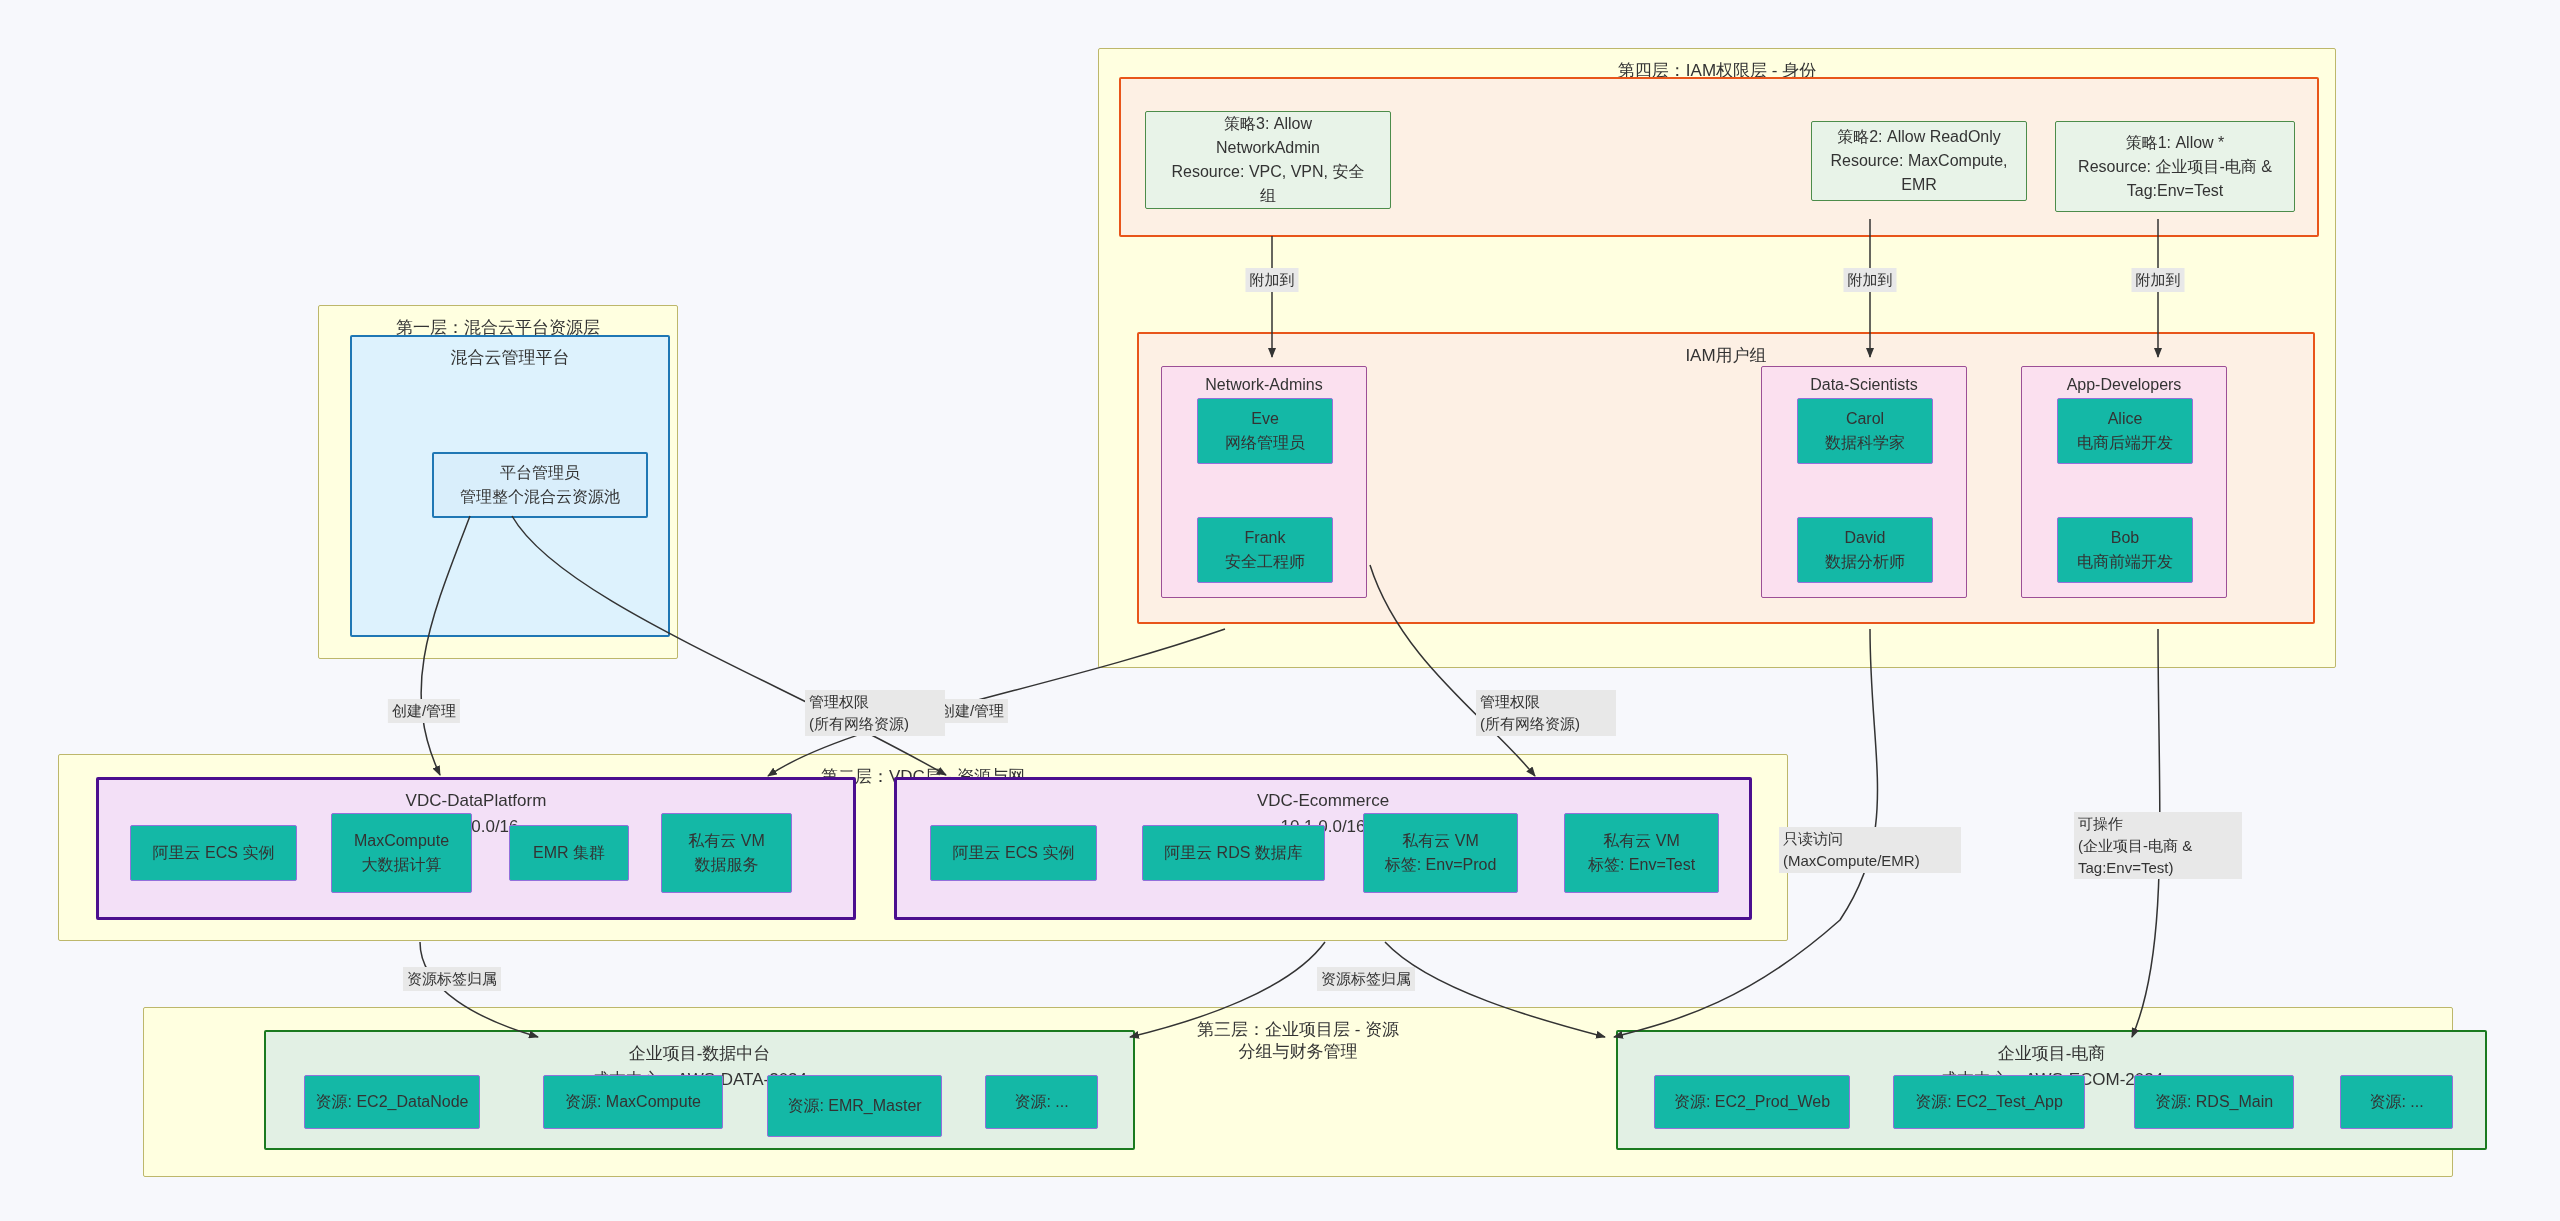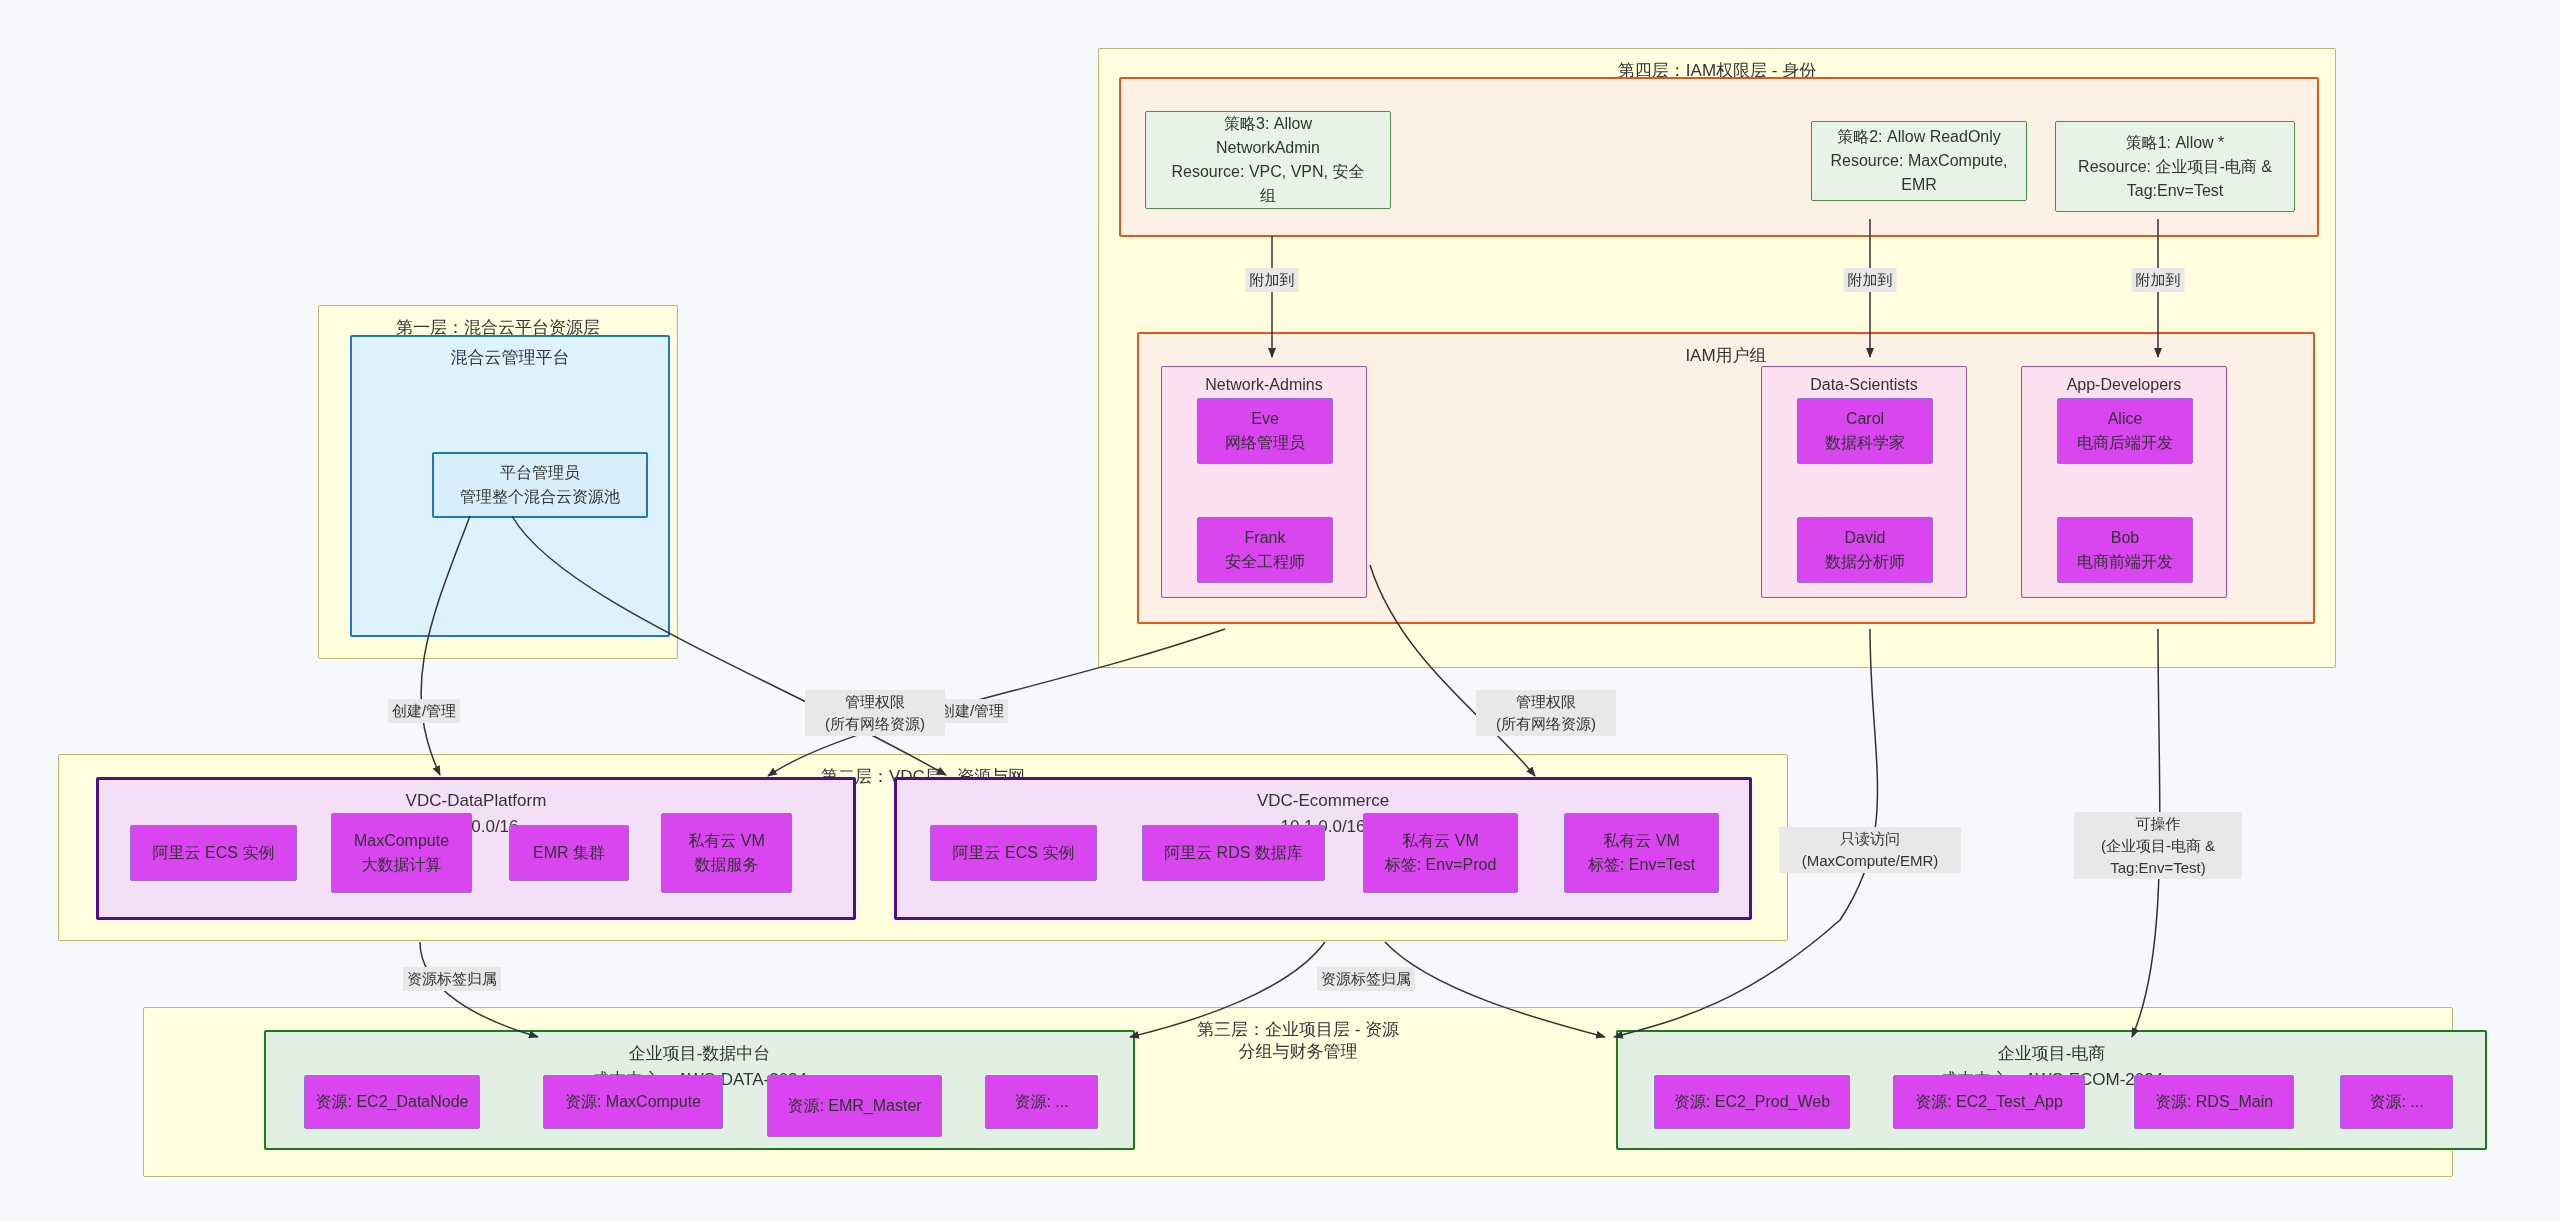--- a/index.html
+++ b/index.html
@@ -83,34 +83,33 @@
   }
 
   
   .node{
     position:absolute;box-sizing:border-box;
     display:flex;flex-direction:column;align-items:center;justify-content:center;
     text-align:center;font-size:16px;line-height:1.5;
     border-radius:2px;
     padding:2px 6px;
   }
-  .n-lav{background:#d946ef;border:1.4px solid #9370db;justify-content:center;}
+  .n-lav{background:#14b8a6;border:1.4px solid #9370db;justify-content:center;}
   .n-green{background:#e8f3e8;border:1.6px solid #4c8c4a;}
   .n-blue{background:#d9eefb;border:2.2px solid #1f77b4;}
   .node span{display:block;white-space:nowrap;}
   .node.wrap span{white-space:normal;}
 
   
   .elabel{
     position:absolute;
     background:#e8e8e8;
     color:#333;
     font-size:15px;
     line-height:1.45;
-    text-align:center;
     padding:1px 4px;
     box-sizing:border-box;
     transform:translateX(-50%);
     white-space:pre-line;
   }
 </style>
 </head>
 <body>
 
 <div id="stage">

